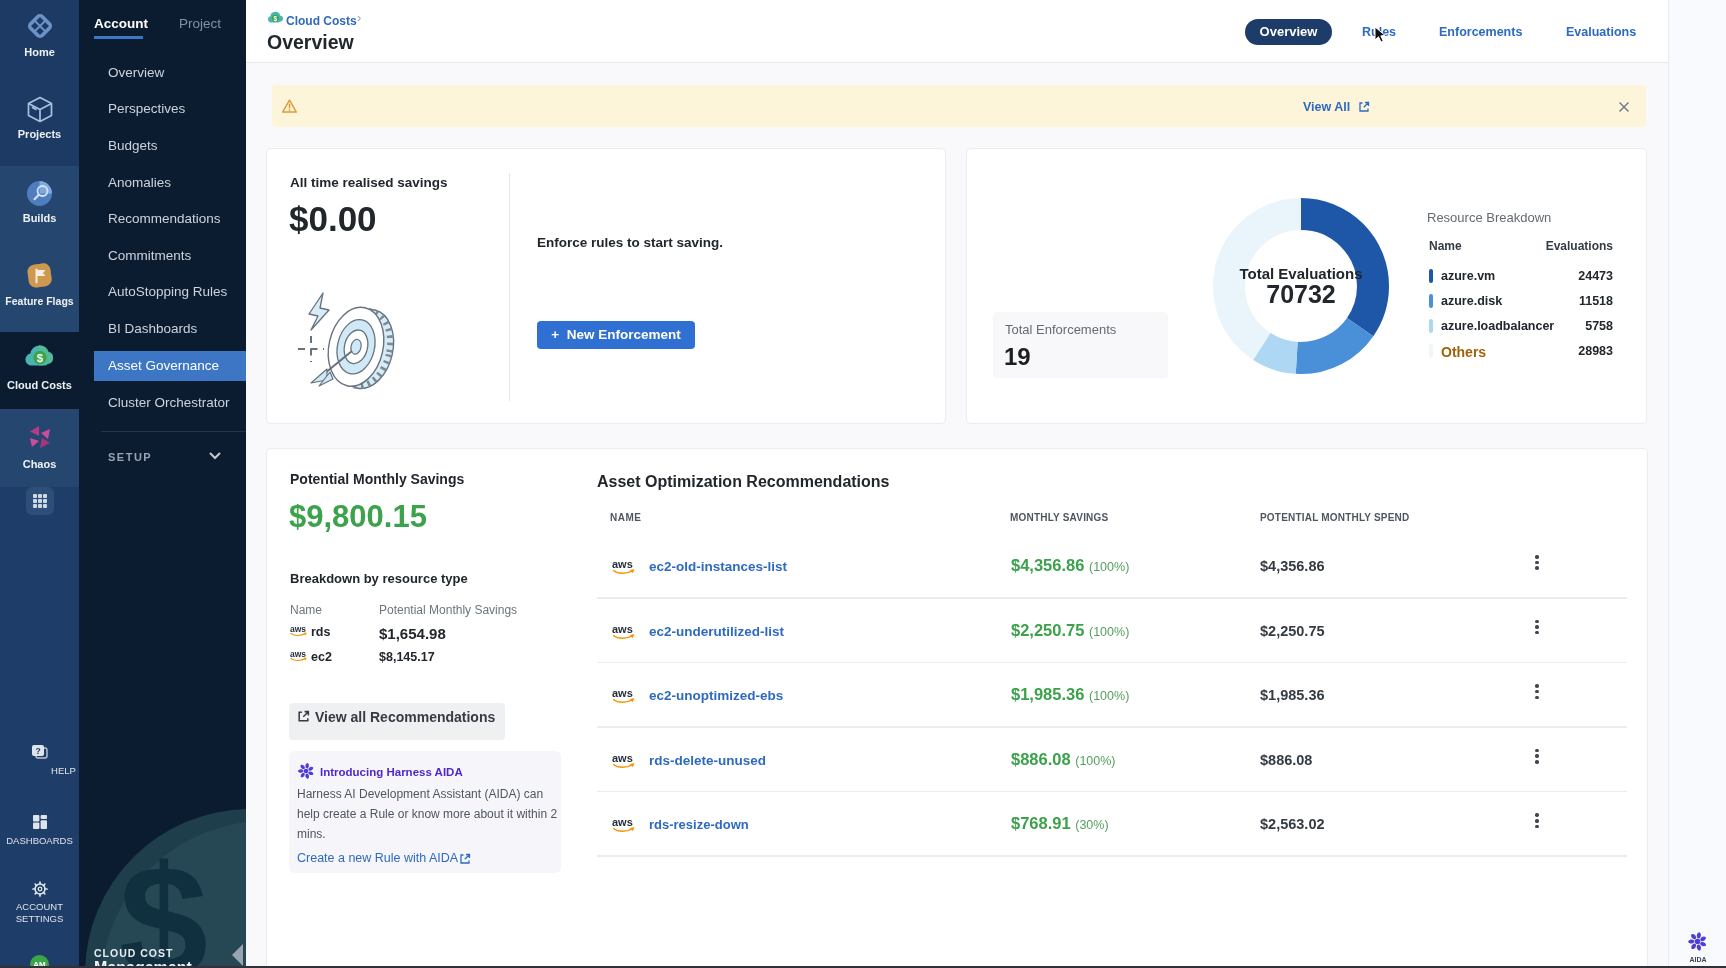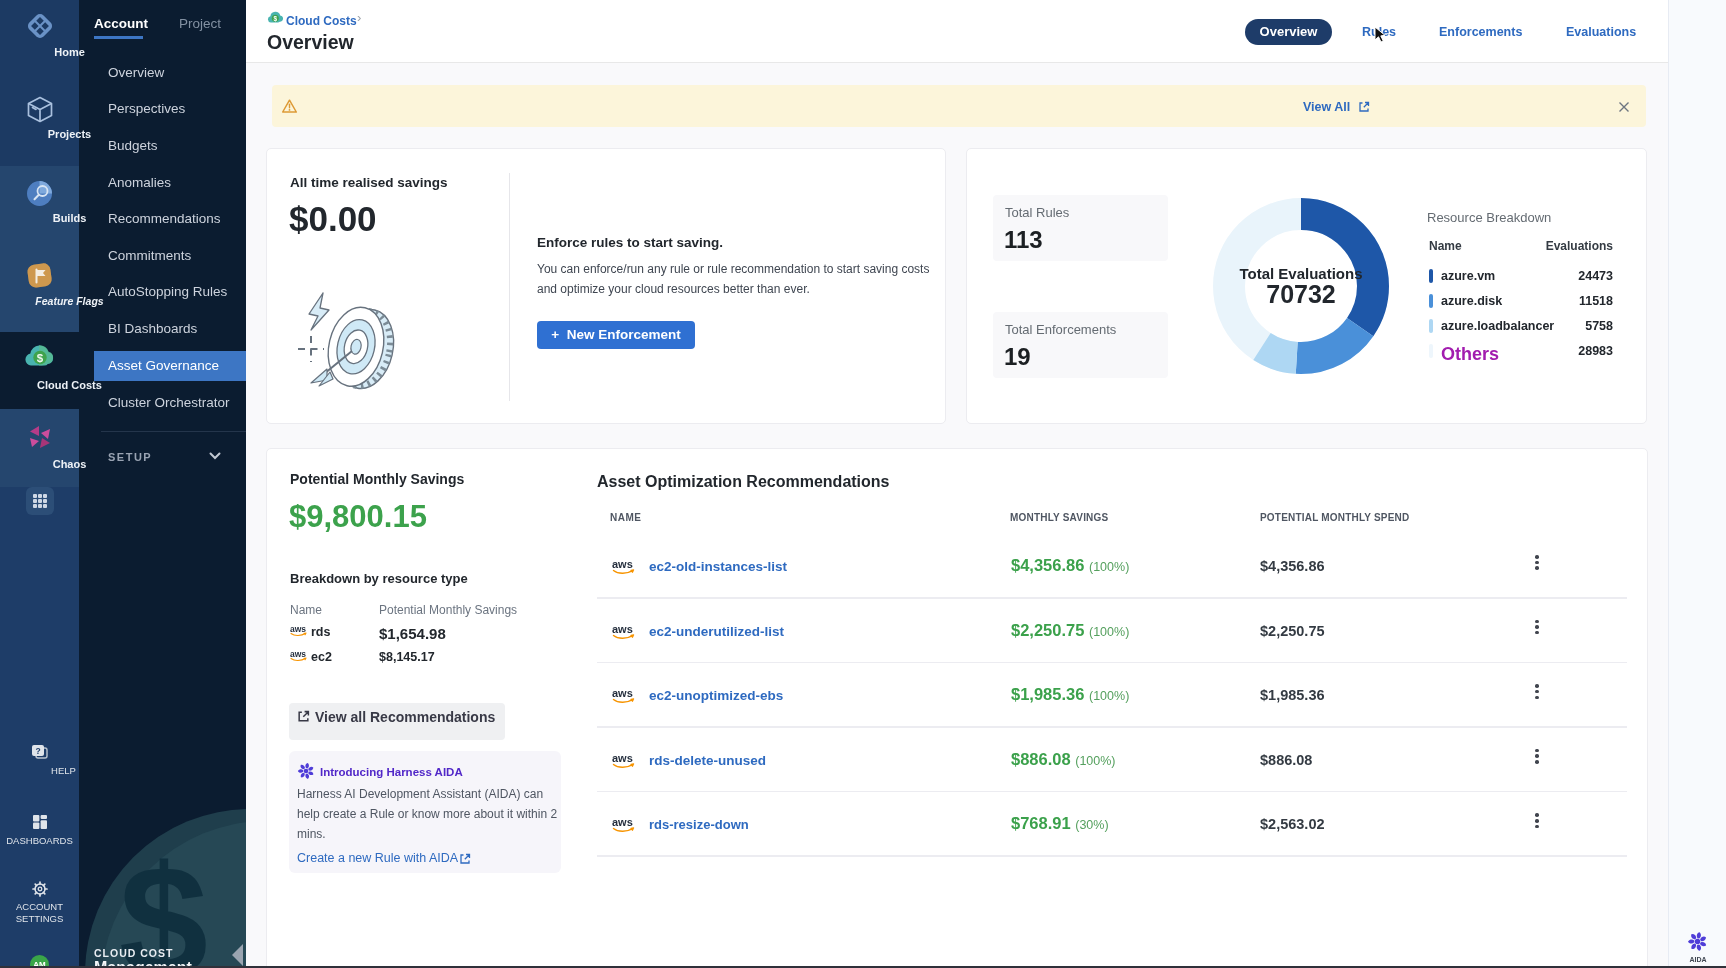--- a/index.html
+++ b/index.html
@@ -3,21 +3,21 @@
 <meta charset="utf-8">
 <style>
 * { margin:0; padding:0; box-sizing:border-box; }
 html,body { width:1726px; height:968px; overflow:hidden; }
 body { font-family:"Liberation Sans", sans-serif; position:relative; background:#f9f9fb; }
 .abs { position:absolute; }
 
 #rail1 { position:absolute; left:0; top:0; width:79px; height:968px; background:#1e3d68; z-index:5; }
 .r1sec { position:absolute; left:0; width:79px; }
 .r1item { position:absolute; width:79px; text-align:center; }
-.r1label { color:#eef2f7; font-size:11px; font-weight:700;margin-left:30px; }
+.r1label { color:#eef2f7; font-size:11px; font-weight:700; }
 .r1small { color:#dfe4ea; font-size:9.5px; font-weight:400; }
 
 #rail2 { position:absolute; left:79px; top:0; width:167px; height:968px; background:#0b1c30; overflow:hidden; z-index:4; }
 .menuitem { position:absolute; left:29px; font-size:13.5px; color:#cdd3dd; white-space:nowrap; }
 
 #header { position:absolute; left:246px; top:0; width:1422px; height:63px; background:#ffffff; border-bottom:1px solid #e8e8e8; z-index:2; }
 .toptab { position:absolute; top:25px; font-size:12.5px; font-weight:700; color:#2e6ac0; }
 
 #content { position:absolute; left:246px; top:63px; width:1422px; height:905px; background:#f9f9fb; }
 .card { position:absolute; background:#ffffff; border:1px solid #ececf0; border-radius:5px; }
@@ -66,21 +66,21 @@
   <div class="r1item r1label" style="top:212px;">Builds</div>
 
   <div class="r1item" style="top:261px;"><svg width="29" height="29" viewBox="0 0 29 29">
         <g transform="rotate(-8 14 14)">
           <rect x="3" y="3" width="23" height="23" rx="7" fill="#c79048"></rect>
           <rect x="3" y="3" width="23" height="23" rx="7" fill="#d8a256" opacity="0.45"></rect>
         </g>
         <path d="M11.5 21.5 L11.5 8.5" stroke="#f4ede2" stroke-width="2" stroke-linecap="round"></path>
         <path d="M11.5 9 H20.5 L18 12 L20.5 15 H11.5 Z" fill="#f4ede2"></path>
       </svg></div>
-  <div class="r1item r1label" style="top:295px;font-size:10.5px;font-style:italic;">Feature Flags</div>
+  <div class="r1item r1label" style="top:295px;font-size:10.5px;">Feature Flags</div>
 
   <div class="r1item" style="top:343px;"><svg width="31" height="29" viewBox="0 0 31 29">
         <path d="M7 22.5 a6 6 0 0 1 -0.6 -11.9 a9.3 9.3 0 0 1 18.2 -1.3 a5.9 5.9 0 0 1 -0.8 11.6 q-1.2 1.6 -3.3 1.6 Z" fill="#49b4b0"></path>
         <path d="M15 22.5 q6 0 8.8 -2.1 a5.9 5.9 0 0 0 0.8 -11.6 a9.3 9.3 0 0 0 -9.6 -6.6 Z" fill="#58bb8f" opacity="0.75"></path>
         <circle cx="16" cy="14.5" r="6.7" fill="#3fa34c"></circle>
         <text x="16" y="18.6" text-anchor="middle" font-size="11.5" font-weight="700" fill="#eef7ef">$</text>
       </svg></div>
   <div class="r1item r1label" style="top:379px;">Cloud Costs</div>
 
   <div class="r1item" style="top:424px;"><svg width="28" height="28" viewBox="0 0 28 28">
@@ -225,29 +225,24 @@
         <ellipse cx="59" cy="56" rx="18.5" ry="27.5" fill="#cfe9f6" stroke="#67727e" stroke-width="1.3"></ellipse>
         <ellipse cx="59" cy="56" rx="11.5" ry="17" fill="#ffffff" stroke="#67727e" stroke-width="1.3"></ellipse>
         <ellipse cx="59" cy="56" rx="5" ry="7.5" fill="#cfe9f6" stroke="#67727e" stroke-width="1.2"></ellipse>
       </g>
       <path d="M55 60 L22 87" stroke="#67727e" stroke-width="2"></path>
       <path d="M30 78 L14 92 L30 89 Z" fill="#cfe9f6" stroke="#67727e" stroke-width="1.2" stroke-linejoin="round"></path>
       <path d="M33 81 L22 95 L36 88 Z" fill="#cfe9f6" stroke="#67727e" stroke-width="1.2" stroke-linejoin="round"></path>
     </svg>
     <div class="abs" style="left:242px;top:24px;width:1px;height:228px;background:#e6e6ea;"></div>
     <div class="abs" style="left:270px;top:86px;font-size:13.5px;font-weight:700;color:#22272d;">Enforce rules to start saving.</div>
-    <div class="abs" style="left:270px;top:110px;font-size:12px;color:#3f4651;line-height:20px;white-space:nowrap;">You can enforce/run any rule or rule recommendation to start saving costs<br>and optimize your cloud resources better than ever.</div>
     <div class="abs" style="left:270px;top:172px;width:158px;height:28px;border-radius:4px;background:#2f70d2;color:#fff;font-size:13.5px;font-weight:700;text-align:center;line-height:28px;">+&nbsp; New Enforcement</div>
   </div>
 
   <div class="card" style="left:720px;top:85px;width:681px;height:276px;">
-    <div class="abs" style="left:26px;top:46px;width:175px;height:66px;background:#f8f8fa;border-radius:4px;">
-      <div class="abs" style="left:12px;top:10px;font-size:13px;color:#646b72;">Total Rules</div>
-      <div class="abs" style="left:11px;top:31px;font-size:24px;font-weight:700;color:#1c2023;">113</div>
-    </div>
     <div class="abs" style="left:26px;top:163px;width:175px;height:66px;background:#f8f8fa;border-radius:4px;">
       <div class="abs" style="left:12px;top:10px;font-size:13px;color:#646b72;">Total Enforcements</div>
       <div class="abs" style="left:11px;top:31px;font-size:24px;font-weight:700;color:#1c2023;">19</div>
     </div>
 
     <svg class="abs" style="left:246px;top:49px;" width="176" height="176" viewBox="0 0 176 176">
       <g transform="rotate(-90 88 88)">
         <circle cx="88" cy="88" r="72" fill="none" stroke="#e9f4fb" stroke-width="32"></circle>
         <circle cx="88" cy="88" r="72" fill="none" stroke="#1e57a8" stroke-width="32" stroke-dasharray="156.5 295.9" stroke-dashoffset="0"></circle>
         <circle cx="88" cy="88" r="72" fill="none" stroke="#4a90d9" stroke-width="32" stroke-dasharray="73.7 378.7" stroke-dashoffset="-156.5"></circle>
@@ -263,21 +258,21 @@
     <div class="abs" style="left:462px;top:120px;width:4px;height:14px;border-radius:2px;background:#1e57a8;"></div>
     <div class="abs" style="left:474px;top:120px;font-size:12.5px;font-weight:700;color:#22272d;">azure.vm</div>
     <div class="abs" style="left:460px;top:120px;width:186px;text-align:right;font-size:12.5px;font-weight:700;color:#22272d;">24473</div>
     <div class="abs" style="left:462px;top:145px;width:4px;height:14px;border-radius:2px;background:#4a90d9;"></div>
     <div class="abs" style="left:474px;top:145px;font-size:12.5px;font-weight:700;color:#22272d;">azure.disk</div>
     <div class="abs" style="left:460px;top:145px;width:186px;text-align:right;font-size:12.5px;font-weight:700;color:#22272d;">11518</div>
     <div class="abs" style="left:462px;top:170px;width:4px;height:14px;border-radius:2px;background:#aed7f3;"></div>
     <div class="abs" style="left:474px;top:170px;font-size:12.5px;font-weight:700;color:#22272d;">azure.loadbalancer</div>
     <div class="abs" style="left:460px;top:170px;width:186px;text-align:right;font-size:12.5px;font-weight:700;color:#22272d;">5758</div>
     <div class="abs" style="left:462px;top:195px;width:4px;height:14px;border-radius:2px;background:#eef6fc;"></div>
-    <div class="abs" style="left:474px;top:195px;font-size:18px;font-weight:700;color:#a21caf;">Others</div>
+    <div class="abs" style="left:474px;top:195px;font-size:14px;font-weight:700;color:#a16207;">Others</div>
     <div class="abs" style="left:460px;top:195px;width:186px;text-align:right;font-size:12.5px;font-weight:700;color:#22272d;">28983</div>
   </div>
 
   <div class="card" style="left:20px;top:385px;width:1382px;height:560px;">
     <div class="abs" style="left:23px;top:22px;font-size:14px;font-weight:700;color:#22272d;">Potential Monthly Savings</div>
     <div class="abs" style="left:22px;top:50px;font-size:31px;font-weight:700;color:#3ca24c;">$9,800.15</div>
     <div class="abs" style="left:23px;top:122px;font-size:13px;font-weight:700;color:#22272d;">Breakdown by resource type</div>
     <div class="abs" style="left:23px;top:154px;font-size:12px;color:#6b7480;">Name</div>
     <div class="abs" style="left:112px;top:154px;font-size:12px;color:#6b7480;">Potential Monthly Savings</div>
 

